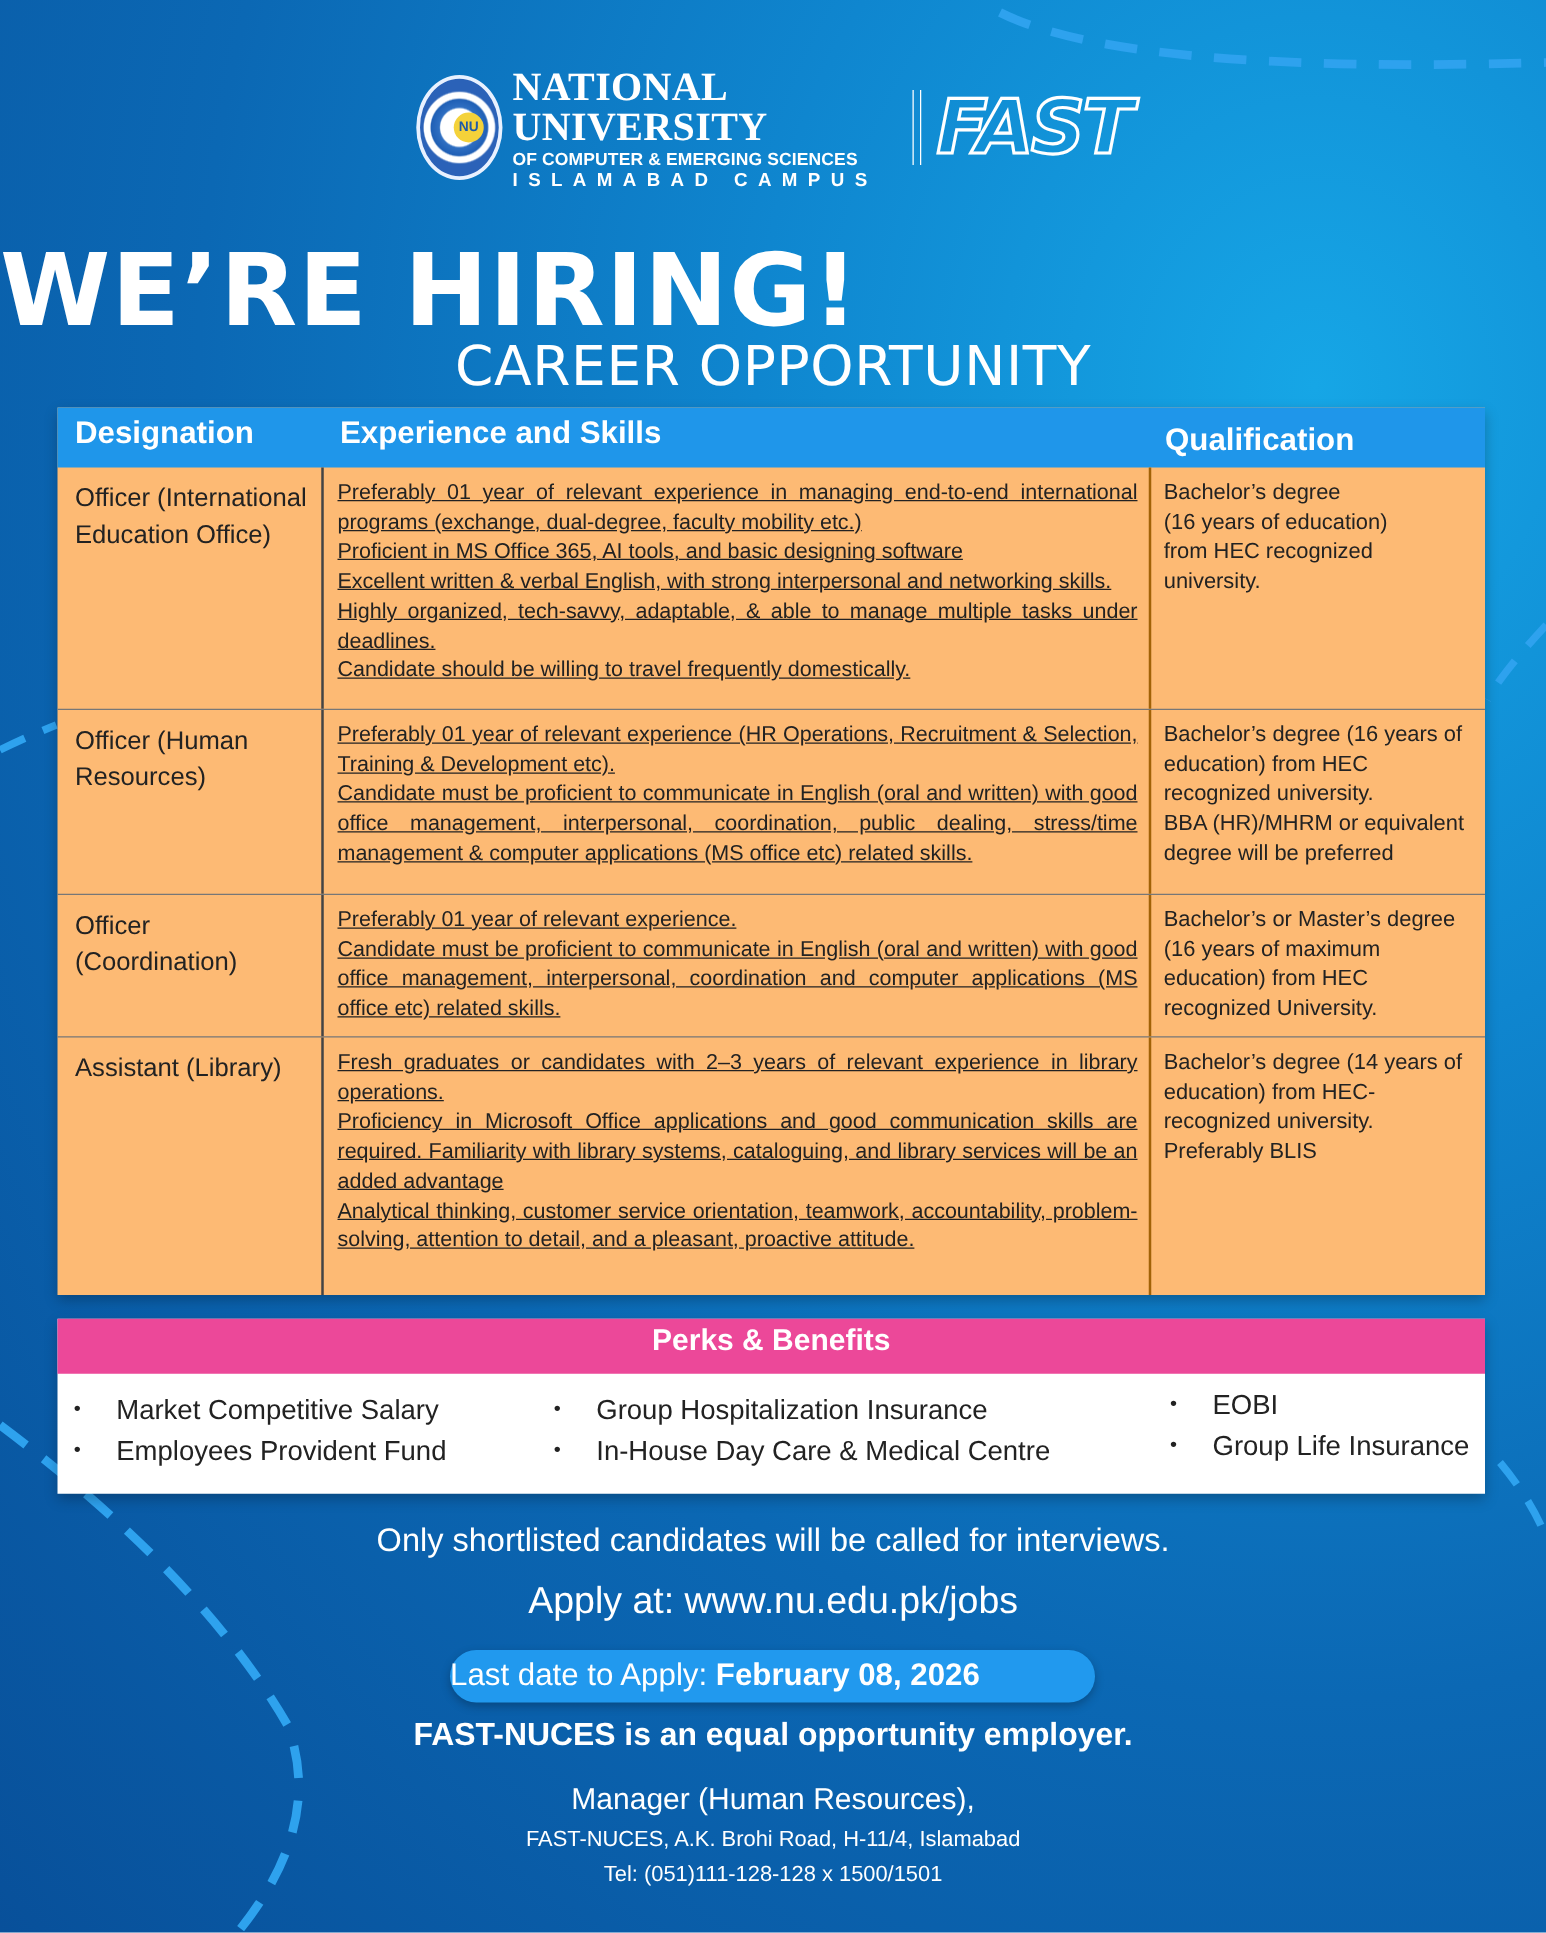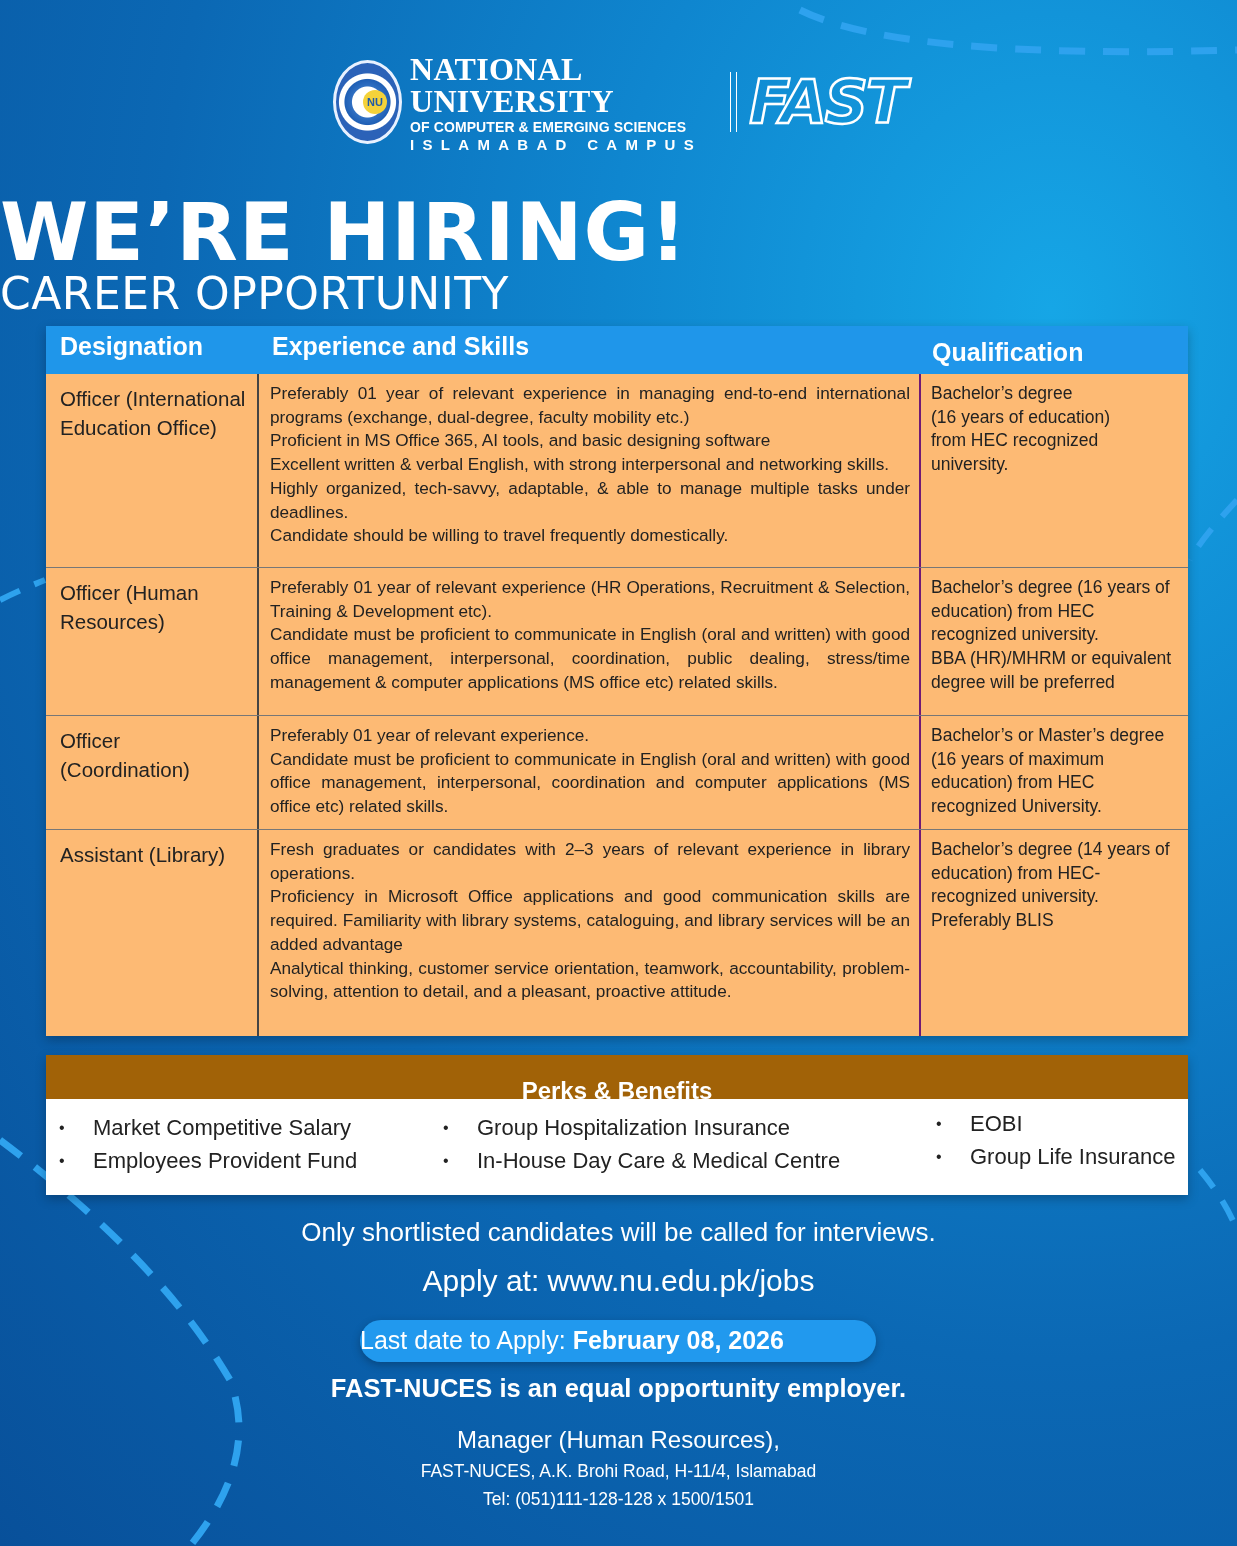--- a/index.html
+++ b/index.html
@@ -25,39 +25,39 @@
       display: flex; align-items: center; justify-content: center;
     }
     .brand-text { margin-left: 8px; display: flex; flex-direction: column; line-height: 1; }
     .brand-line1 { font-size: 32px; font-weight: bold; letter-spacing: 0.3px; font-family: Liberation Serif, serif; }
     .brand-line2 { font-size: 14px; font-weight: bold; margin-top: 3px; letter-spacing: 0.1px; }
     .brand-line3 { font-size: 15px; font-weight: bold; letter-spacing: 8.3px; margin-top: 3px; }
     .brand-divider { width: 2px; height: 60px; background: #fff; margin-left: 10px; box-shadow: 6px 0 0 #fff; }
     .fast-logo { margin-left: 18px; font-size: 60px; font-weight: bold; font-style: italic; letter-spacing: -2px; color: transparent; -webkit-text-stroke: 2.5px #fff; font-family: "DejaVu Sans", sans-serif; line-height: 1; }
 
     .hero-title { position: absolute; left: 0; width: 1237px; top: 186px; text-align: left; font-size: 80px; font-weight: 900; letter-spacing: 1px; font-family: "DejaVu Sans", sans-serif; }
-    .hero-sub { position: absolute; left: 0; width: 1237px; top: 268px; text-align: left; font-size: 44px; font-weight: normal; font-family: "DejaVu Sans", sans-serif; letter-spacing: 0.5px; }
+    .hero-sub { position: absolute; left: 0; width: 1237px; top: 268px; text-align: center; font-size: 44px; font-weight: normal; font-family: "DejaVu Sans", sans-serif; letter-spacing: 0.5px; }
 
     
     .jobs { position: absolute; left: 46px; top: 326px; width: 1142px; height: 710px; background: #fdba74; color: #222; box-shadow: 0 4px 10px rgba(0,0,0,0.25); }
     .jobs-header { height: 48px; background: #1f96ea; display: flex; color: #fff; font-weight: bold; font-size: 25px; }
     .jobs-header .hc1 { width: 213px; padding: 6px 0 0 14px; }
     .jobs-header .hc2 { width: 662px; padding: 6px 0 16px 13px; }
     .jobs-header .hc3 { flex: 1; padding: 12px 0 0 11px; }
     .job-row { display: flex; border-bottom: 1.5px solid #777; }
     .job-row:last-child { border-bottom: none; }
     .cell { font-size: 17.2px; line-height: 23.7px; padding: 8px 10px 10px 12px; }
     .c1 { width: 213px; font-size: 20.5px; line-height: 29px; padding: 10px 6px 0 14px; border-right: 2px solid #444; }
-    .c2 { width: 662px; border-right: 2px solid #701a75; text-align: justify; padding-left: 11px; padding-right: 9px; }
+    .c2 { width: 662px; border-right: 2px solid #a16207; text-align: justify; padding-left: 11px; padding-right: 9px; text-decoration: underline; }
     .c3 { flex: 1; padding-left: 10px; font-size: 17.5px; }
     .c2 p, .c3 p { margin: 0; }
 
     
     .perks { position: absolute; left: 46px; top: 1055px; width: 1142px; height: 140px; background: #fff; color: #222; box-shadow: 0 4px 10px rgba(0,0,0,0.25); }
-    .perks-header { height: 44px; background: #a16207; color: #fff; font-weight: bold; font-size: 24px; text-align: center; padding-top: 22px; }
+    .perks-header { height: 44px; background: #ec4899; color: #fff; font-weight: bold; font-size: 24px; text-align: center; padding-top: 4px; }
     .perks-cols { display: flex; padding-top: 12px; }
     .perk-col { list-style: none; }
     .perk-col li { font-size: 22px; line-height: 33px; position: relative; padding-left: 47px; }
     .perk-col li::before { content: "\2022"; position: absolute; left: 13px; font-size: 16px; }
     .pc1 { width: 384px; }
     .pc2 { width: 493px; }
     .pc3 { flex: 1; margin-top: -4px; }
 
     
     .foot-line { position: absolute; left: 0; width: 1237px; text-align: center; }

